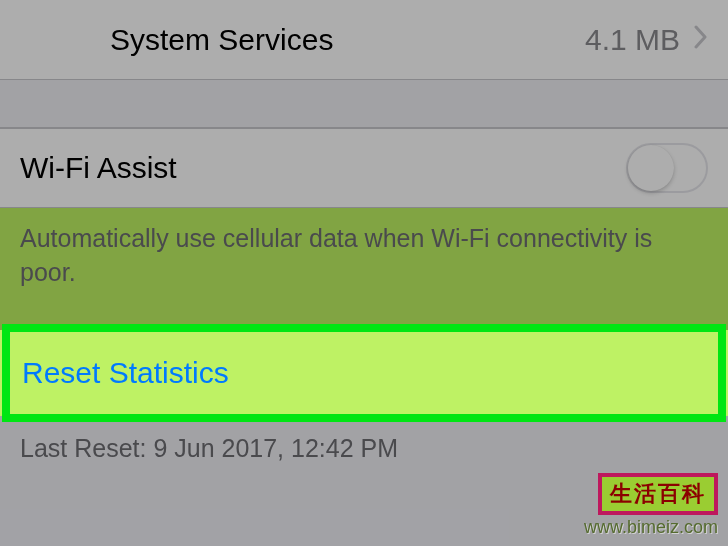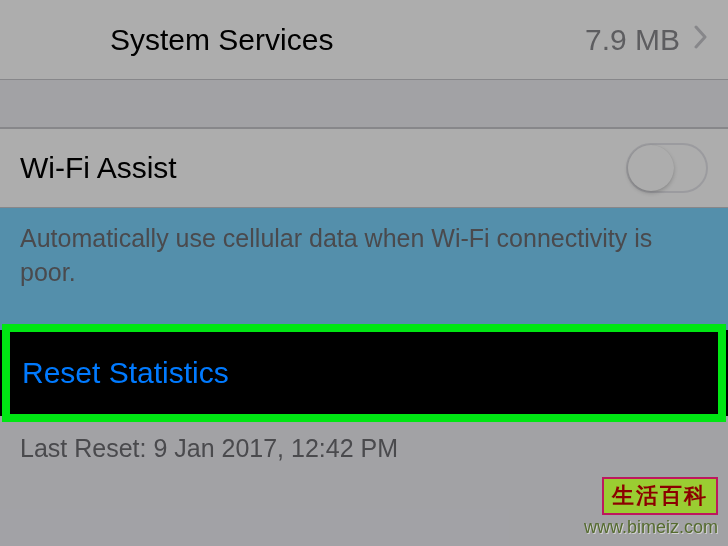--- a/index.html
+++ b/index.html
@@ -86,39 +86,39 @@
       height: 46px;
       background: #FFFFFF;
       border-radius: 50%;
       box-shadow: 0 2px 4px rgba(0,0,0,0.2), 0 0 1px rgba(0,0,0,0.1);
     }
     .description {
       padding: 14px 20px 40px 20px;
       font-size: 25px;
       color: #6D6D72;
       line-height: 1.35;
-      background: #7dd3fc;
+      background: #bef264;
     }
     .highlight-wrapper {
       position: relative;
       z-index: 20;
     }
     .highlight-border {
       position: absolute;
       top: -6px;
       left: 2px;
       right: 2px;
       bottom: -6px;
       border: 8px solid #00E613;
       z-index: 25;
       pointer-events: none;
     }
     .reset-stats {
       height: 86px;
-      background: #000000;
+      background: #bef264;
       display: flex;
       align-items: center;
       padding: 0 22px;
       position: relative;
       z-index: 22;
     }
     .reset-stats .label {
       font-size: 30px;
       color: #007AFF;
       font-weight: 400;
@@ -135,42 +135,42 @@
       right: 10px;
       z-index: 30;
       text-align: right;
     }
     .watermark-top {
       background: #9ACD32;
       color: #8B0000;
       font-size: 22px;
       font-weight: bold;
       padding: 2px 8px;
-      border: 2px solid #be185d;
+      border: 4px solid #be185d;
       display: inline-block;
       letter-spacing: 2px;
     }
     .watermark-bottom {
       color: #556B2F;
       font-size: 18px;
       font-weight: normal;
       margin-top: 2px;
       text-shadow: 1px 1px 0 rgba(255,255,255,0.5);
     }
     .chevron-svg {
       width: 14px;
       height: 24px;
     }
   </style>
 </head>
 <body>
 
 <div class="cell system-services">
   <span class="label">System Services</span>
-  <span class="value">7.9 MB</span>
+  <span class="value">4.1 MB</span>
   <span class="chevron">
     <svg class="chevron-svg" viewBox="0 0 14 24" fill="none">
       <path d="M2 2 L11 12 L2 22" stroke="#C7C7CC" stroke-width="3" stroke-linecap="round" stroke-linejoin="round"></path>
     </svg>
   </span>
 </div>
 
 <div class="gap"></div>
 
 <div class="cell wifi-assist">
@@ -182,20 +182,20 @@
 
 <div class="description">Automatically use cellular data when Wi-Fi connectivity is poor.</div>
 
 <div class="highlight-wrapper">
   <div class="reset-stats">
     <span class="label">Reset Statistics</span>
   </div>
   <div class="highlight-border"></div>
 </div>
 
-<div class="last-reset">Last Reset: 9 Jan 2017, 12:42 PM</div>
+<div class="last-reset">Last Reset: 9 Jun 2017, 12:42 PM</div>
 
 <div class="overlay"></div>
 
 <div class="watermark">
   <div class="watermark-top">生活百科</div>
   <div class="watermark-bottom">www.bimeiz.com</div>
 </div>
 
 </body></html>

